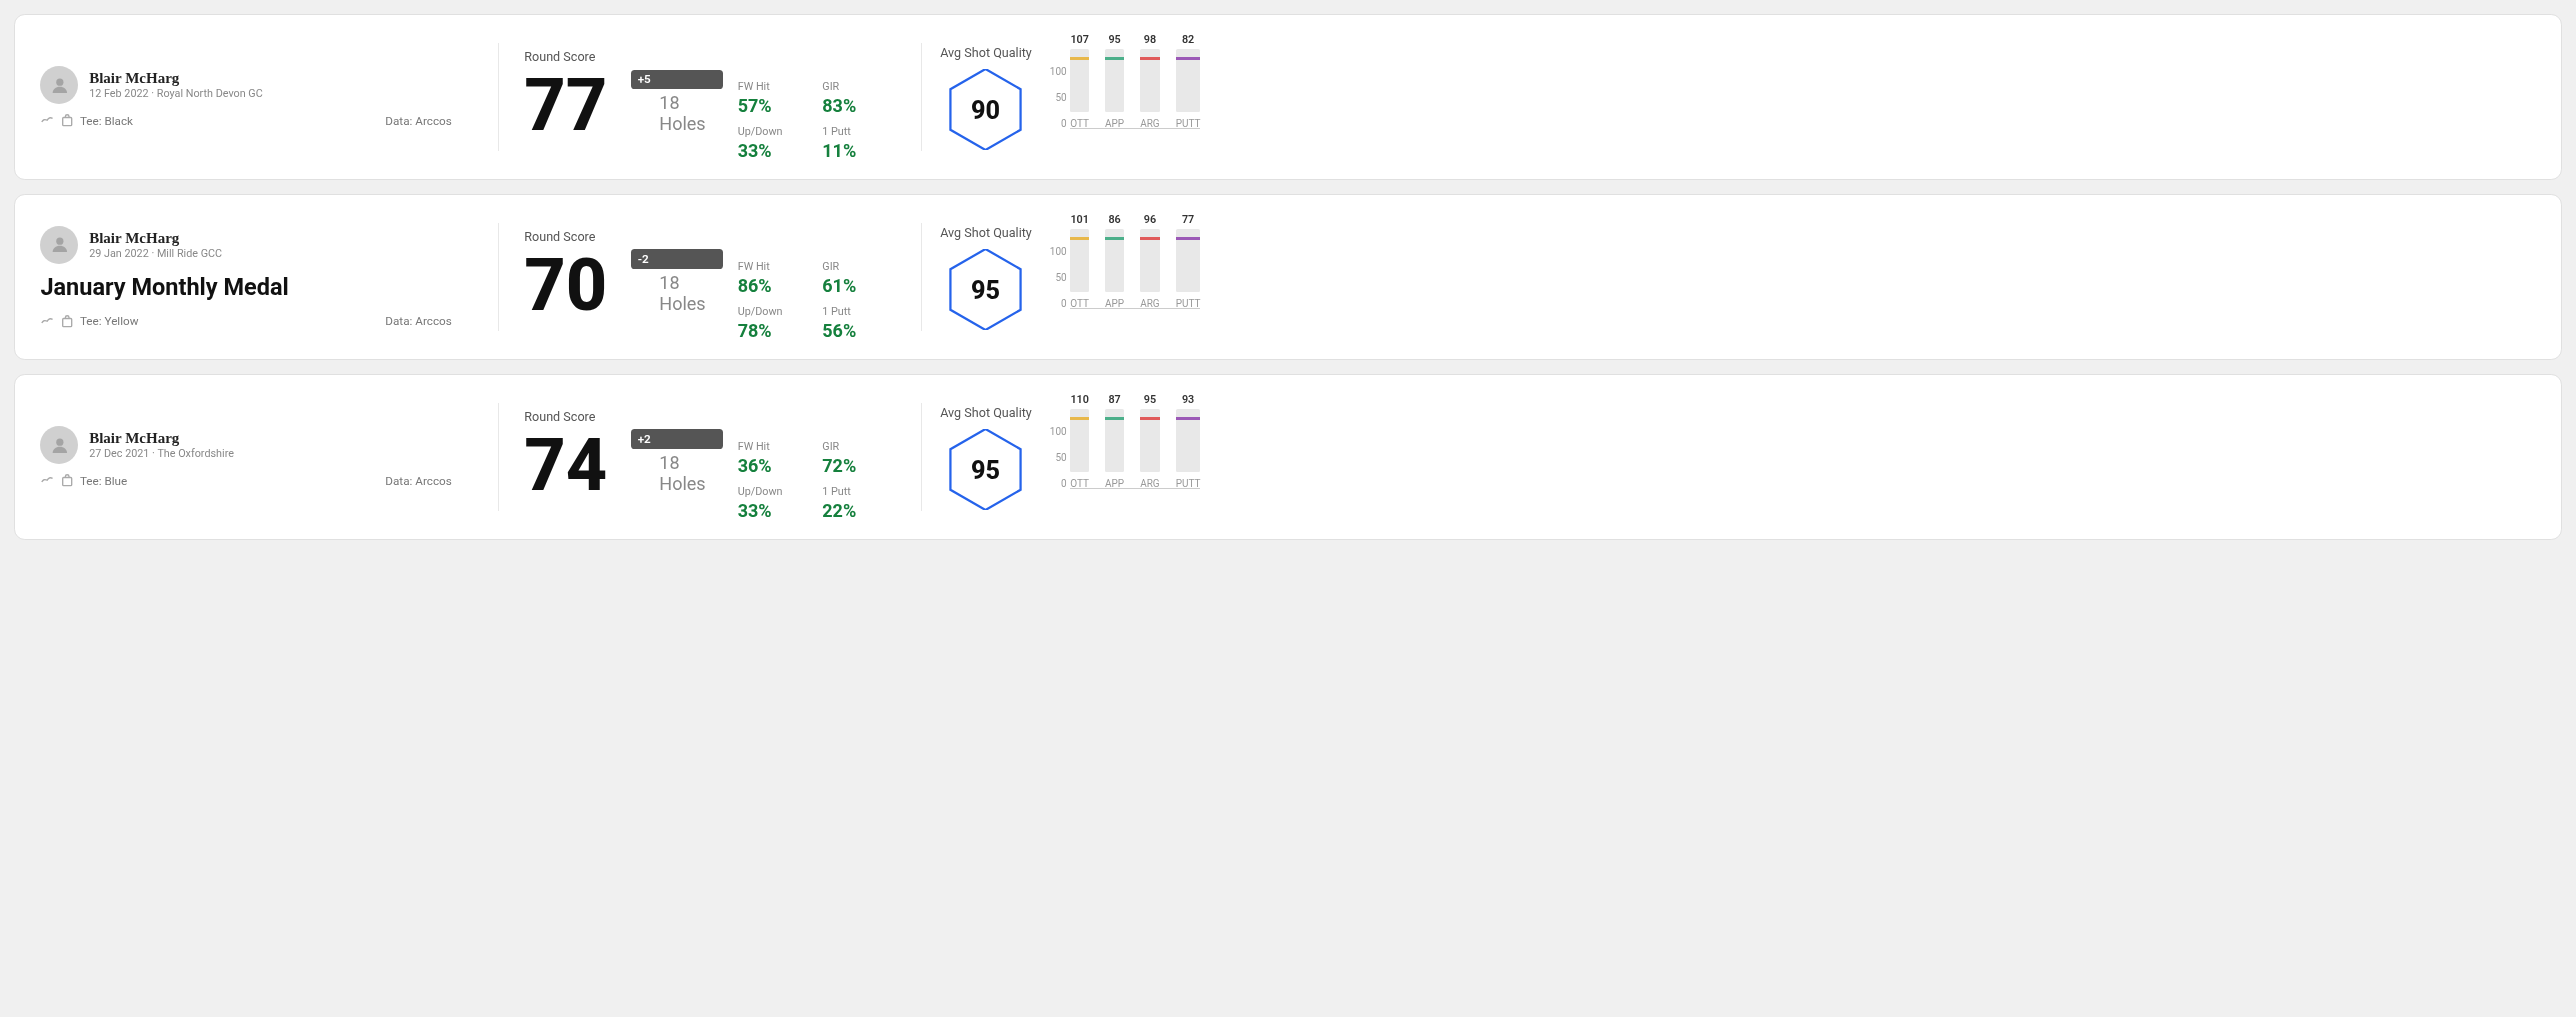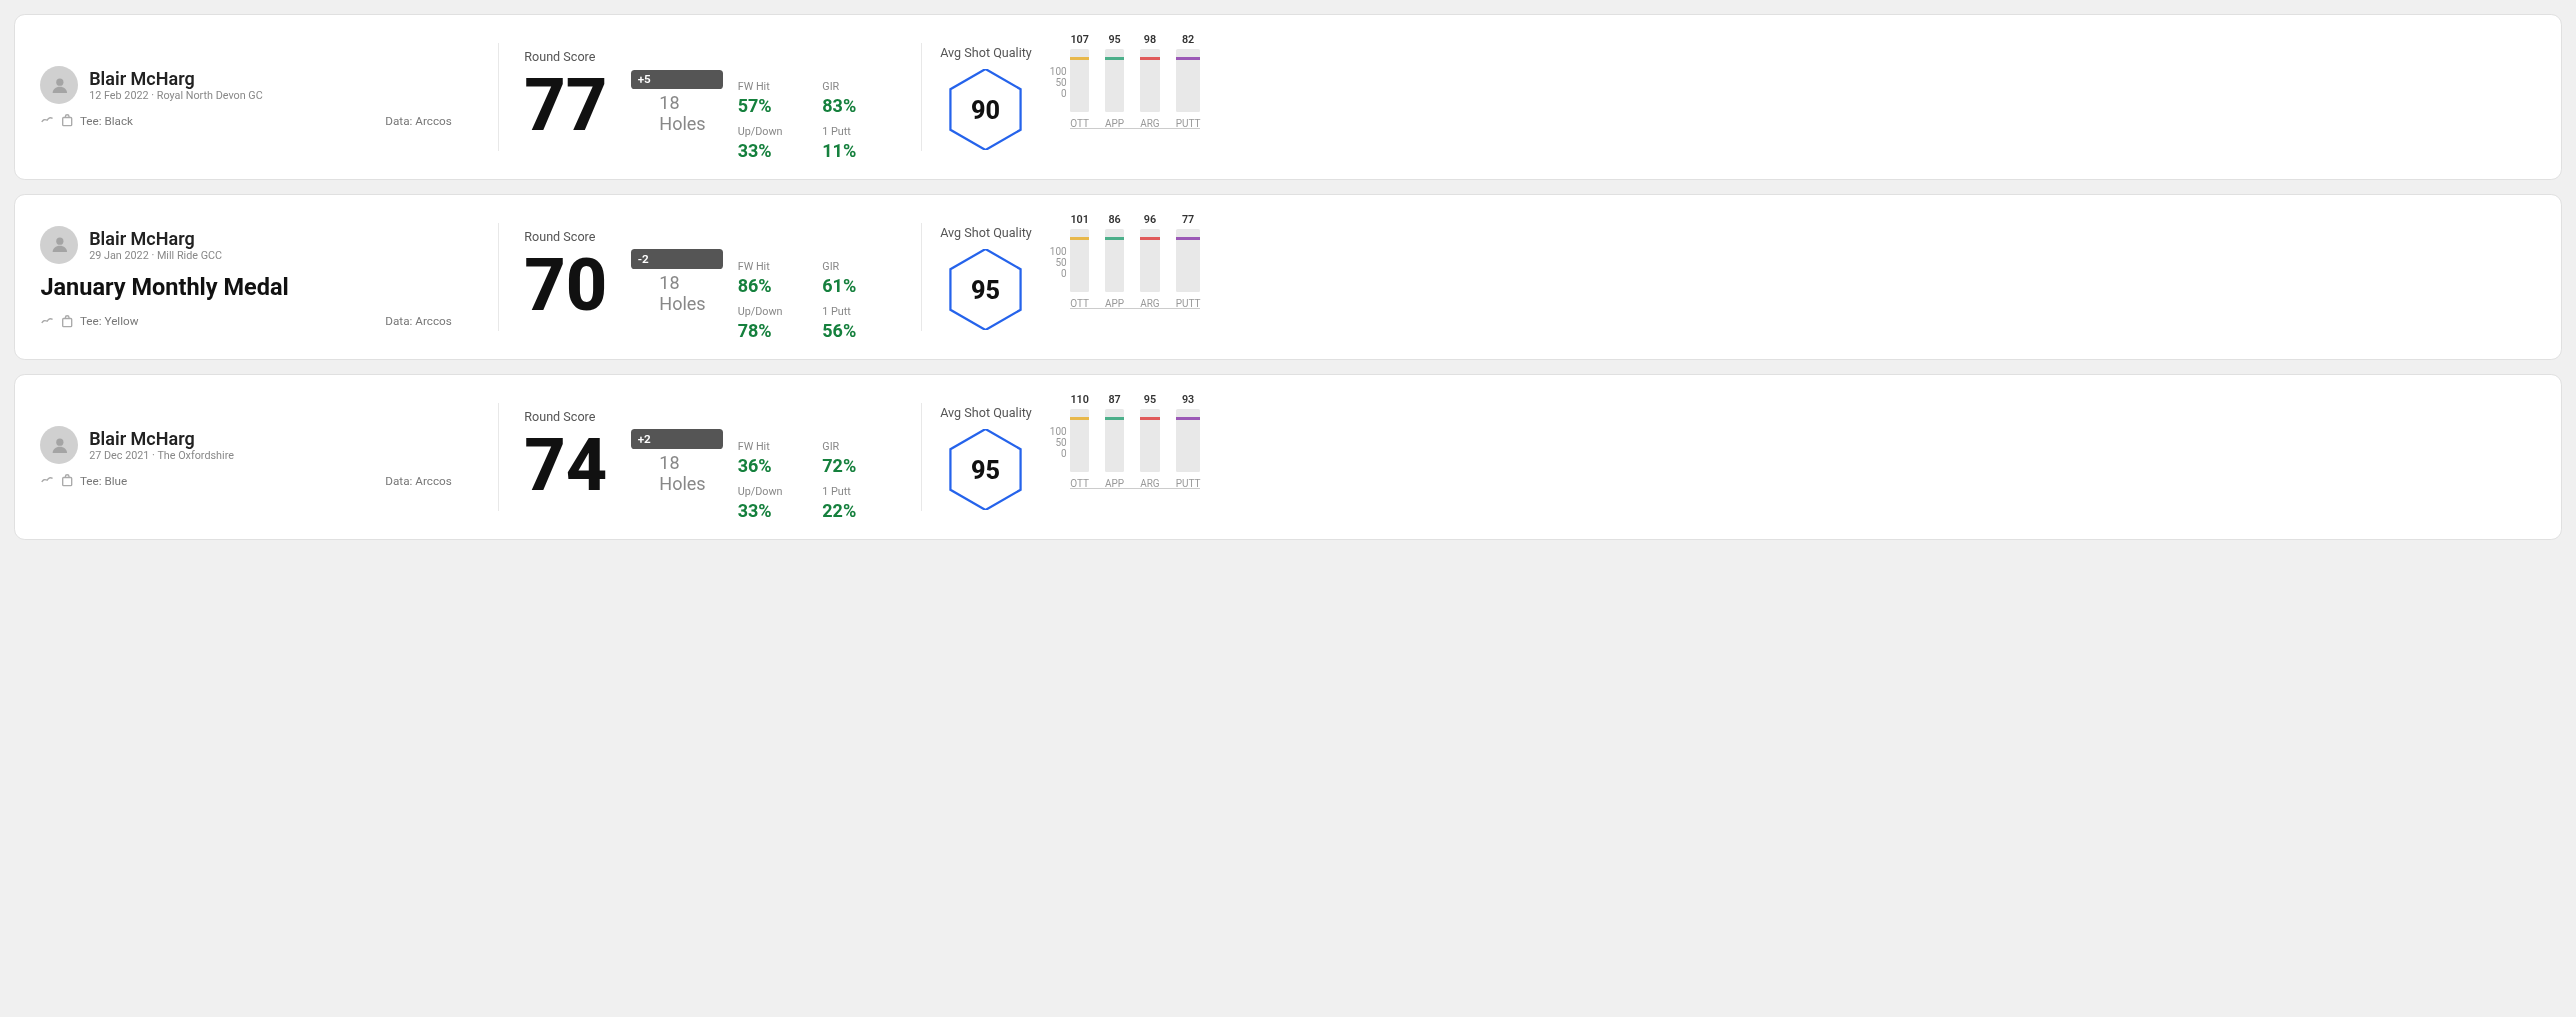--- a/index.html
+++ b/index.html
@@ -37,22 +37,23 @@
       background: #d0d0d0;
       display: flex;
       align-items: center;
       justify-content: center;
       flex-shrink: 0;
     }
     .avatar svg { opacity: 0.6; }
     .user-info {}
     .user-name {
       font-weight: 600;
-      font-size: 18px;
+      font-size: 15px;
       color: #222;
+      font-family: Liberation Serif, serif;
     }
     .user-meta {
       font-size: 10.8px;
       color: #888;
     }
     .round-title {
       font-size: 23.5px;
       font-weight: 700;
       color: #111;
       margin-bottom: 12.6px;
@@ -224,20 +225,21 @@
       height: 2.7px;
     }
     .bar-label {
       font-size: 10px;
       color: #999;
       margin-top: 3.6px;
     }
     .y-axis {
       display: flex;
       flex-direction: column;
+      justify-content: space-between;
       height: 81px;
       font-size: 10px;
       color: #999;
       padding-bottom: 18px;
       margin-right: 3.6px;
       align-items: flex-end;
     }
     .chart-container {
       display: flex;
       align-items: flex-end;

